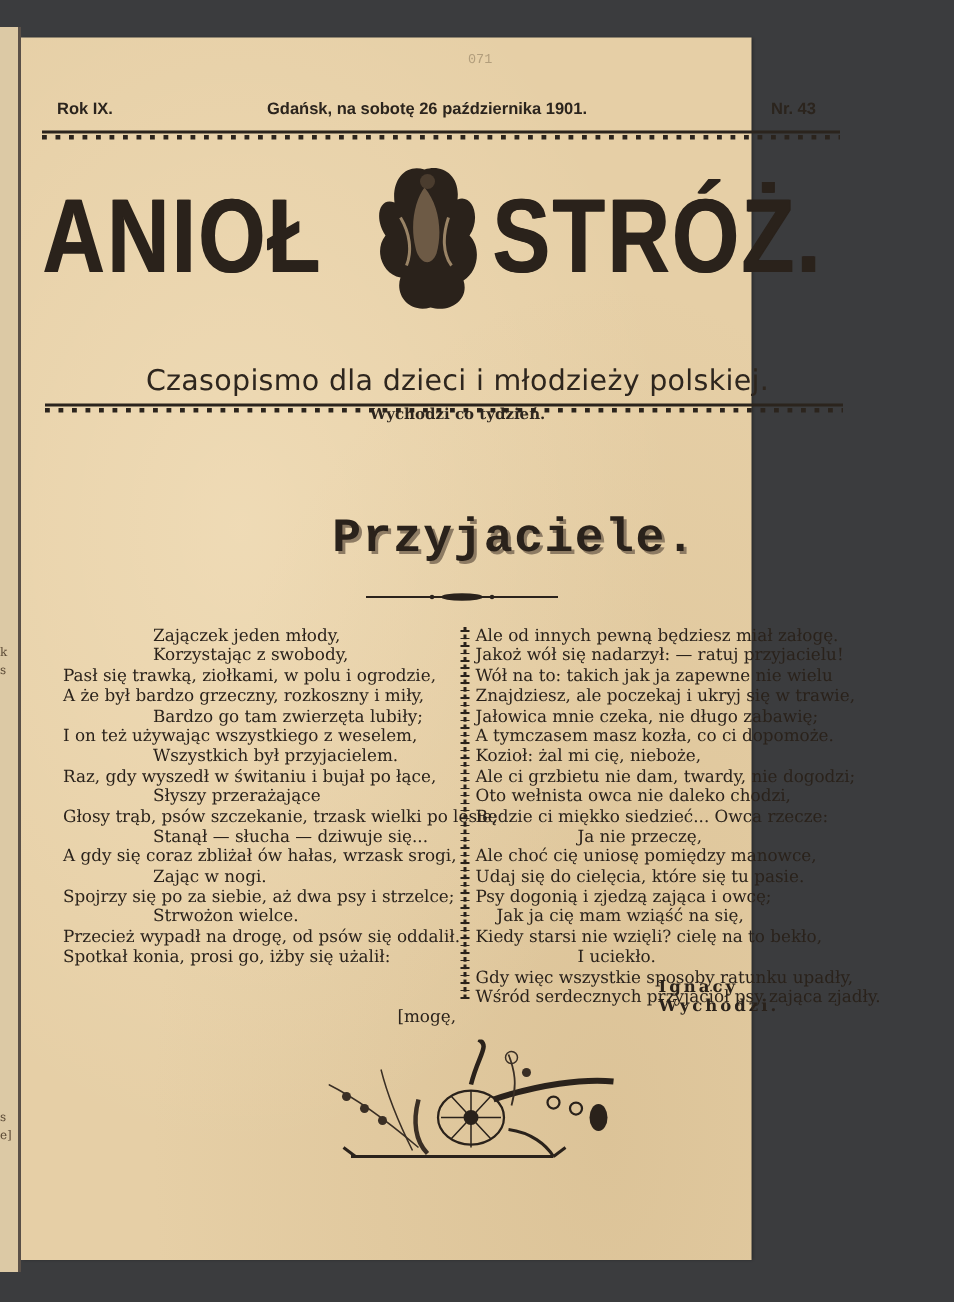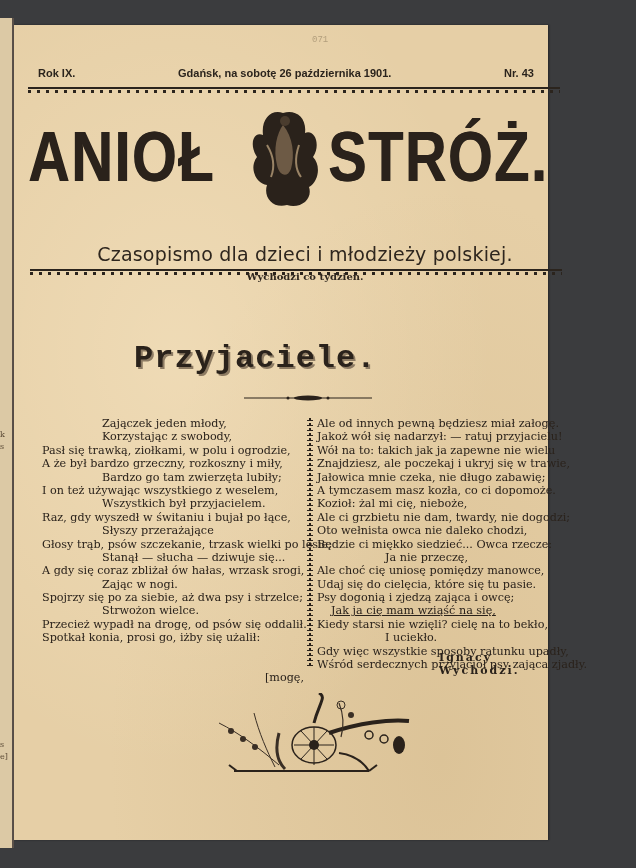--- a/index.html
+++ b/index.html
@@ -7,21 +7,21 @@
     width:636px; height:868px; overflow:hidden; position:relative;
     background:#3b3c3e;
     font-family:"DejaVu Serif", serif;
   }
   .prev-page {
     position:absolute; left:0; top:18px; width:12px; height:830px;
     background:#dcc9a5; border-right:2px solid #5a5048;
   }
   .prev-page .frag { position:absolute; left:0; font-size:8px; color:#5b4a36; }
   .page {
-    position:absolute; left:14px; top:25px; width:534px; height:815px;
+    position:absolute; left:14px; top:25px; width:487px; height:815px;
     background:#e6cfa6;
     background-image: radial-gradient(ellipse at 30% 40%, rgba(255,240,210,0.35), rgba(0,0,0,0) 60%),
                       radial-gradient(ellipse at 80% 90%, rgba(190,160,110,0.25), rgba(0,0,0,0) 55%);
     box-shadow: 1px 0 2px rgba(0,0,0,0.4);
   }
   .ghost { position:absolute; left:298px; top:10px; font-size:9px; color:#9d8a6b; opacity:0.7; font-family:"Liberation Mono", monospace;}
   .masthead-top {
     position:absolute; left:24px; top:42px; width:510px; height:16px;
     font-family:"Liberation Sans", sans-serif; font-weight:bold; font-size:11px; color:#2b241d;
   }
@@ -47,37 +47,37 @@
   }
   .subtitle {
     position:absolute; left:26px; top:218px; width:530px; text-align:center;
     font-family:"DejaVu Sans", sans-serif; font-size:19px; color:#2e261e; letter-spacing:0.2px;
   }
   .weekly {
     position:absolute; left:26px; top:246px; width:530px; text-align:center;
     font-family:"DejaVu Serif", serif; font-weight:bold; font-size:10px; color:#2e261e;
   }
   .poem-title {
-    position:absolute; left:120px; top:315px; width:330px; text-align:left;
+    position:absolute; left:120px; top:315px; width:330px; text-align:right;
     font-family:"Liberation Mono", monospace; font-weight:bold; font-size:32px; color:#2a221b;
     letter-spacing:1px; text-shadow: 2px 2px 0 #8d7b63;
   }
   .title-orn {
     position:absolute; left:230px; top:370px; width:128px; height:6px;
   }
   .col {
     position:absolute; top:392px; font-family:"DejaVu Serif", serif; font-size:11.2px;
     line-height:13.4px; color:#2a221b; white-space:nowrap;
   }
   .col-left { left:28px; width:262px; }
   .col-right { left:303px; width:270px; }
   .line { display:block; height:13.4px; }
   .line.ind2 { padding-left:60px; }
   .line.ind-r { padding-left:68px; }
-  .line.ind-s { padding-left:14px;text-decoration:underline; }
+  .line.ind-s { padding-left:14px; }
   .line.right { text-align:right;margin-top:26px; }
   .divider {
     position:absolute; left:293px; top:393px; width:6px; height:248px;
     background-image: repeating-linear-gradient(180deg, #2a221b 0 3px, transparent 3px 5px);
     background-size:2px 5px; background-repeat:repeat-y; background-position:2px 0;
   }
   .divider::before {
     content:""; position:absolute; left:0; top:0; width:6px; height:100%;
     background-image: repeating-linear-gradient(180deg, transparent 0 2px, #2a221b 2px 3px, transparent 3px 5px);
   }
@@ -96,21 +96,21 @@
   <span class="frag" style="top:722px">s</span>
   <span class="frag" style="top:734px">e]</span>
 </div>
 
 <div class="page">
   <span class="ghost">071</span>
 
   <div class="masthead-top">
     <span style="left:0">Rok IX.</span>
     <span style="left:140px; font-size:11px;">Gdańsk, na sobotę 26 października 1901.</span>
-    <span style="left:466px">Nr. 43</span>
+    <span style="left:476px">Nr. 43</span>
   </div>
   <div class="rule-wavy" style="left:14px; top:62px; width:532px;"></div>
 
   <div class="title-row">
     <span class="title-word" style="left:0">ANIOŁ</span>
     <svg class="angel-emblem" viewBox="0 0 80 110">
       <path d="M40 8 C28 4 18 14 20 30 C10 26 6 40 14 52 C6 62 12 78 24 80 C20 92 30 104 44 100 C58 104 70 94 66 82 C76 76 78 60 70 52 C78 40 72 24 62 28 C64 12 52 4 40 8 Z" fill="#2a221b"></path>
       <path d="M40 20 C34 28 30 44 34 60 C36 70 44 74 48 64 C52 50 50 32 40 20 Z" fill="#6d5a45"></path>
       <path d="M24 40 C30 50 32 62 28 72" stroke="#9a8466" stroke-width="2" fill="none"></path>
       <path d="M56 40 C52 52 52 64 58 72" stroke="#9a8466" stroke-width="2" fill="none"></path>

